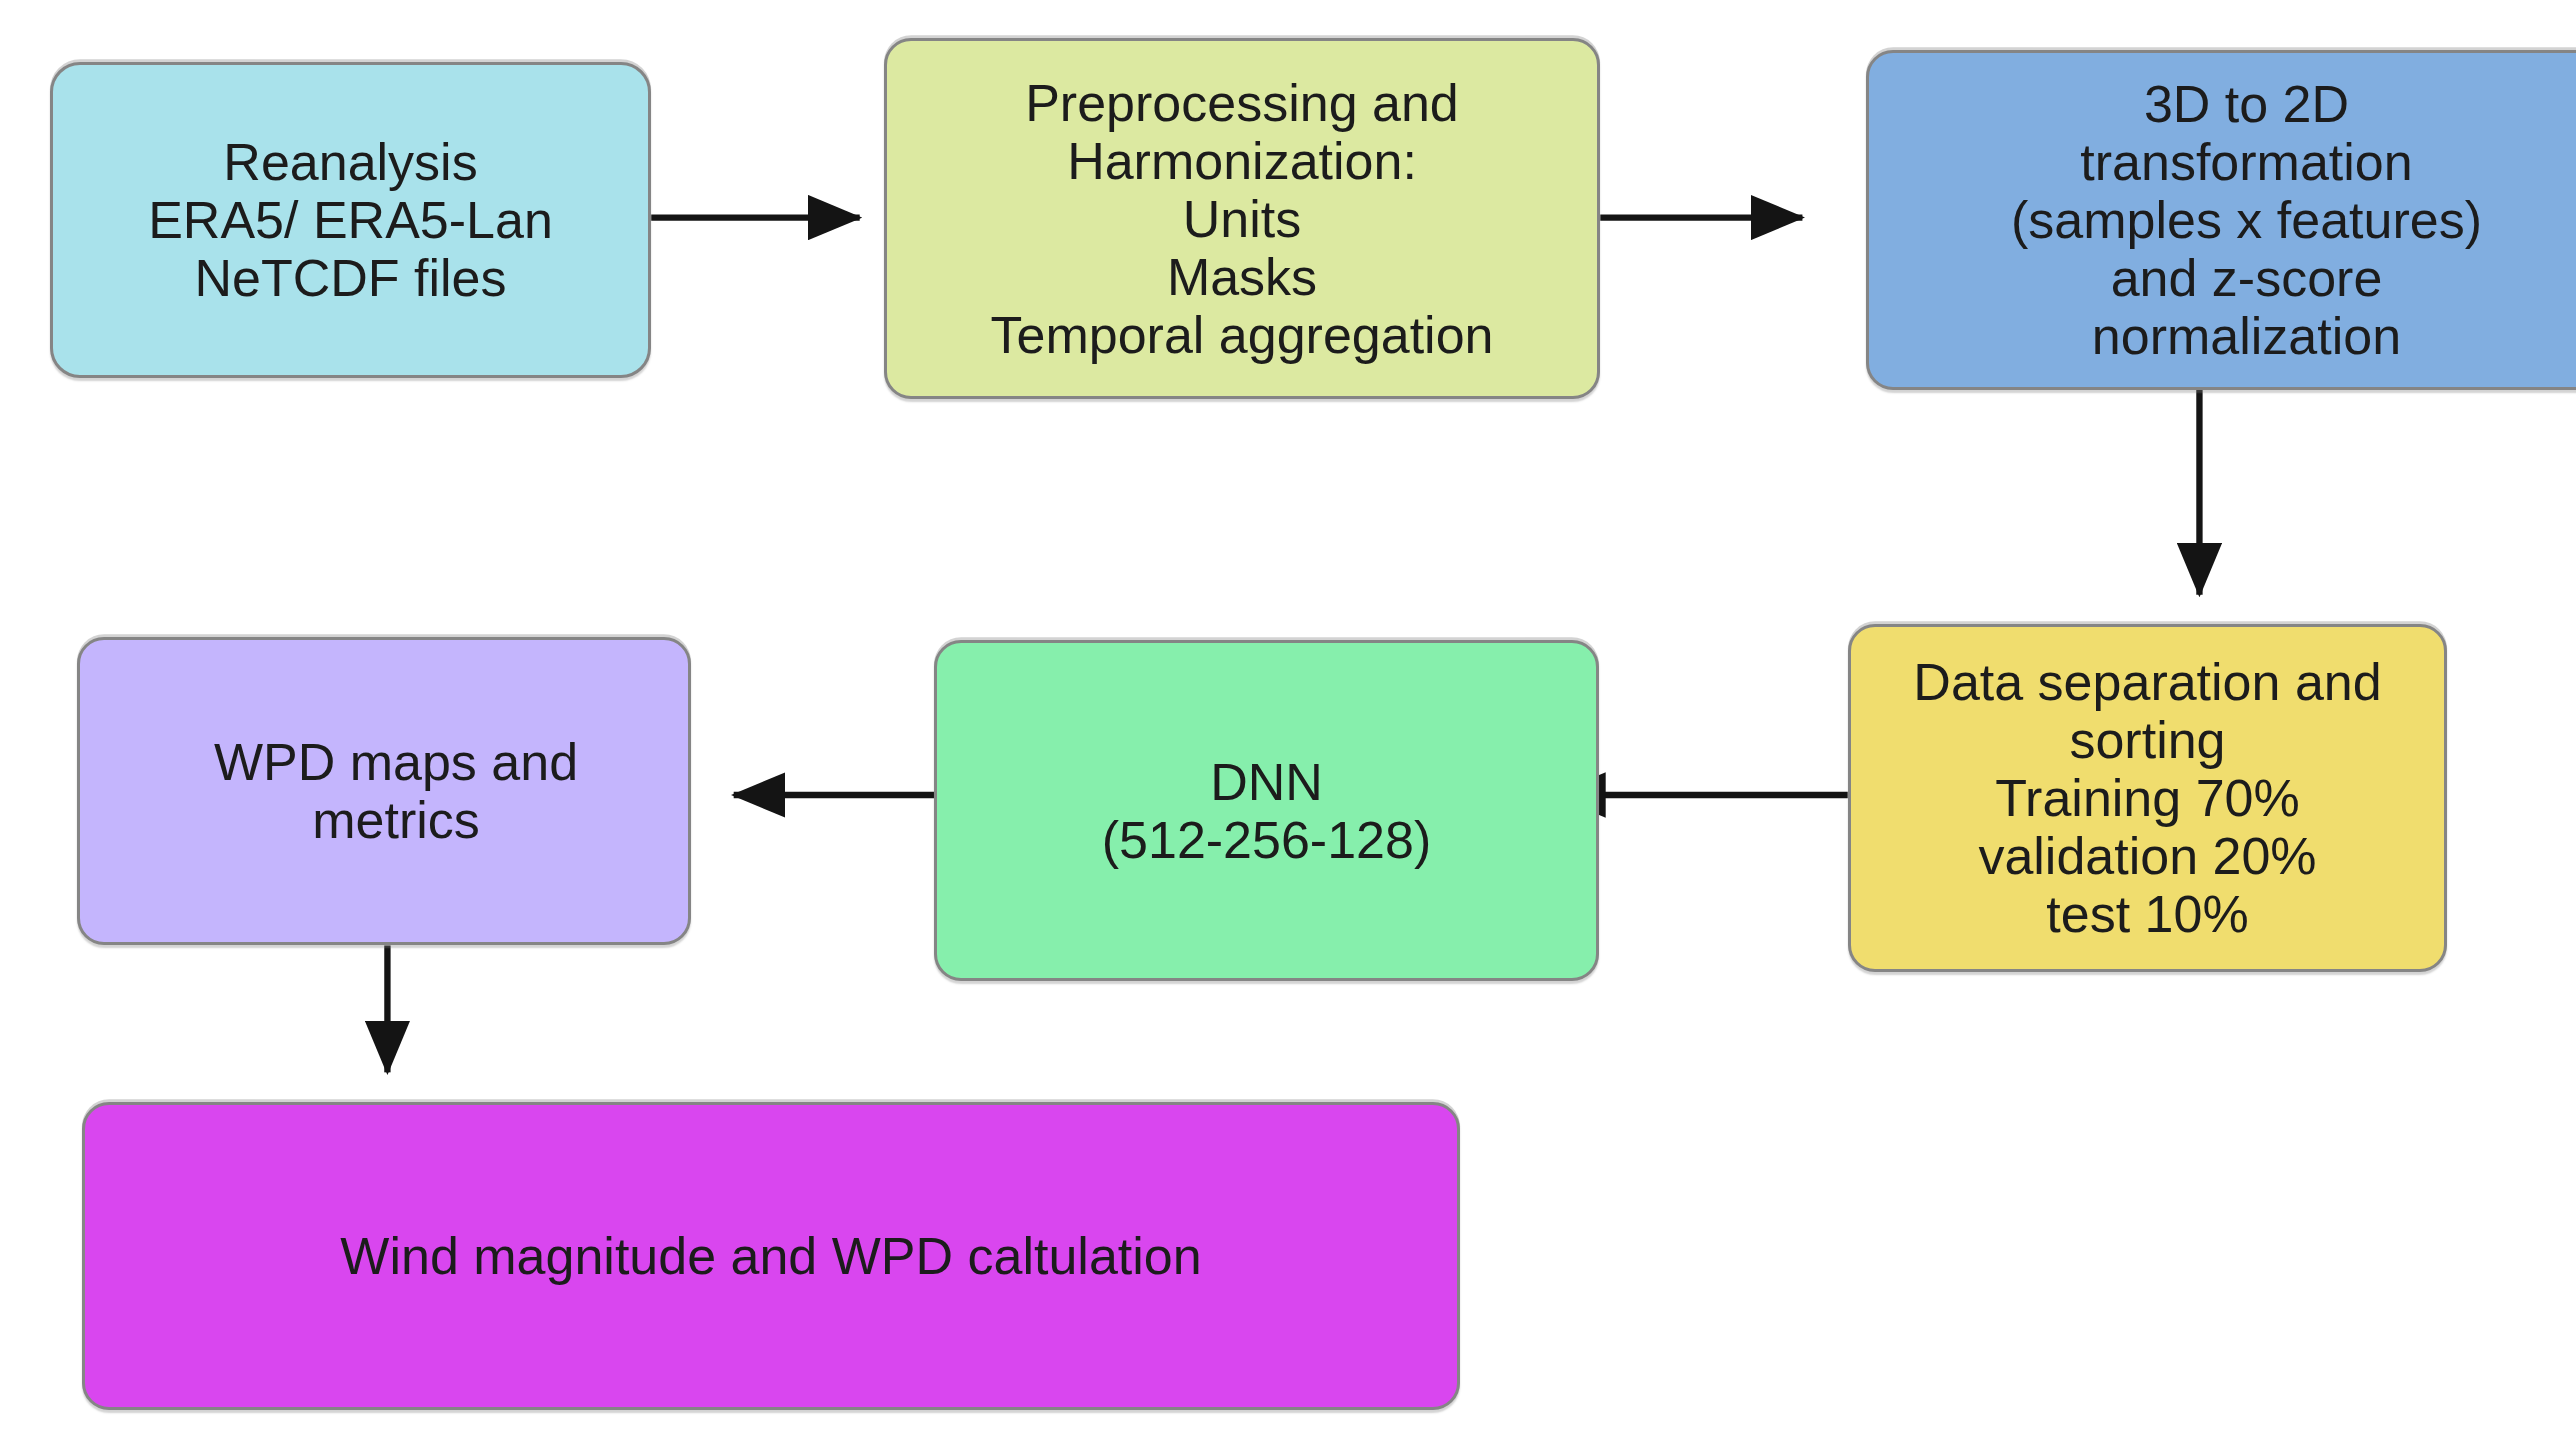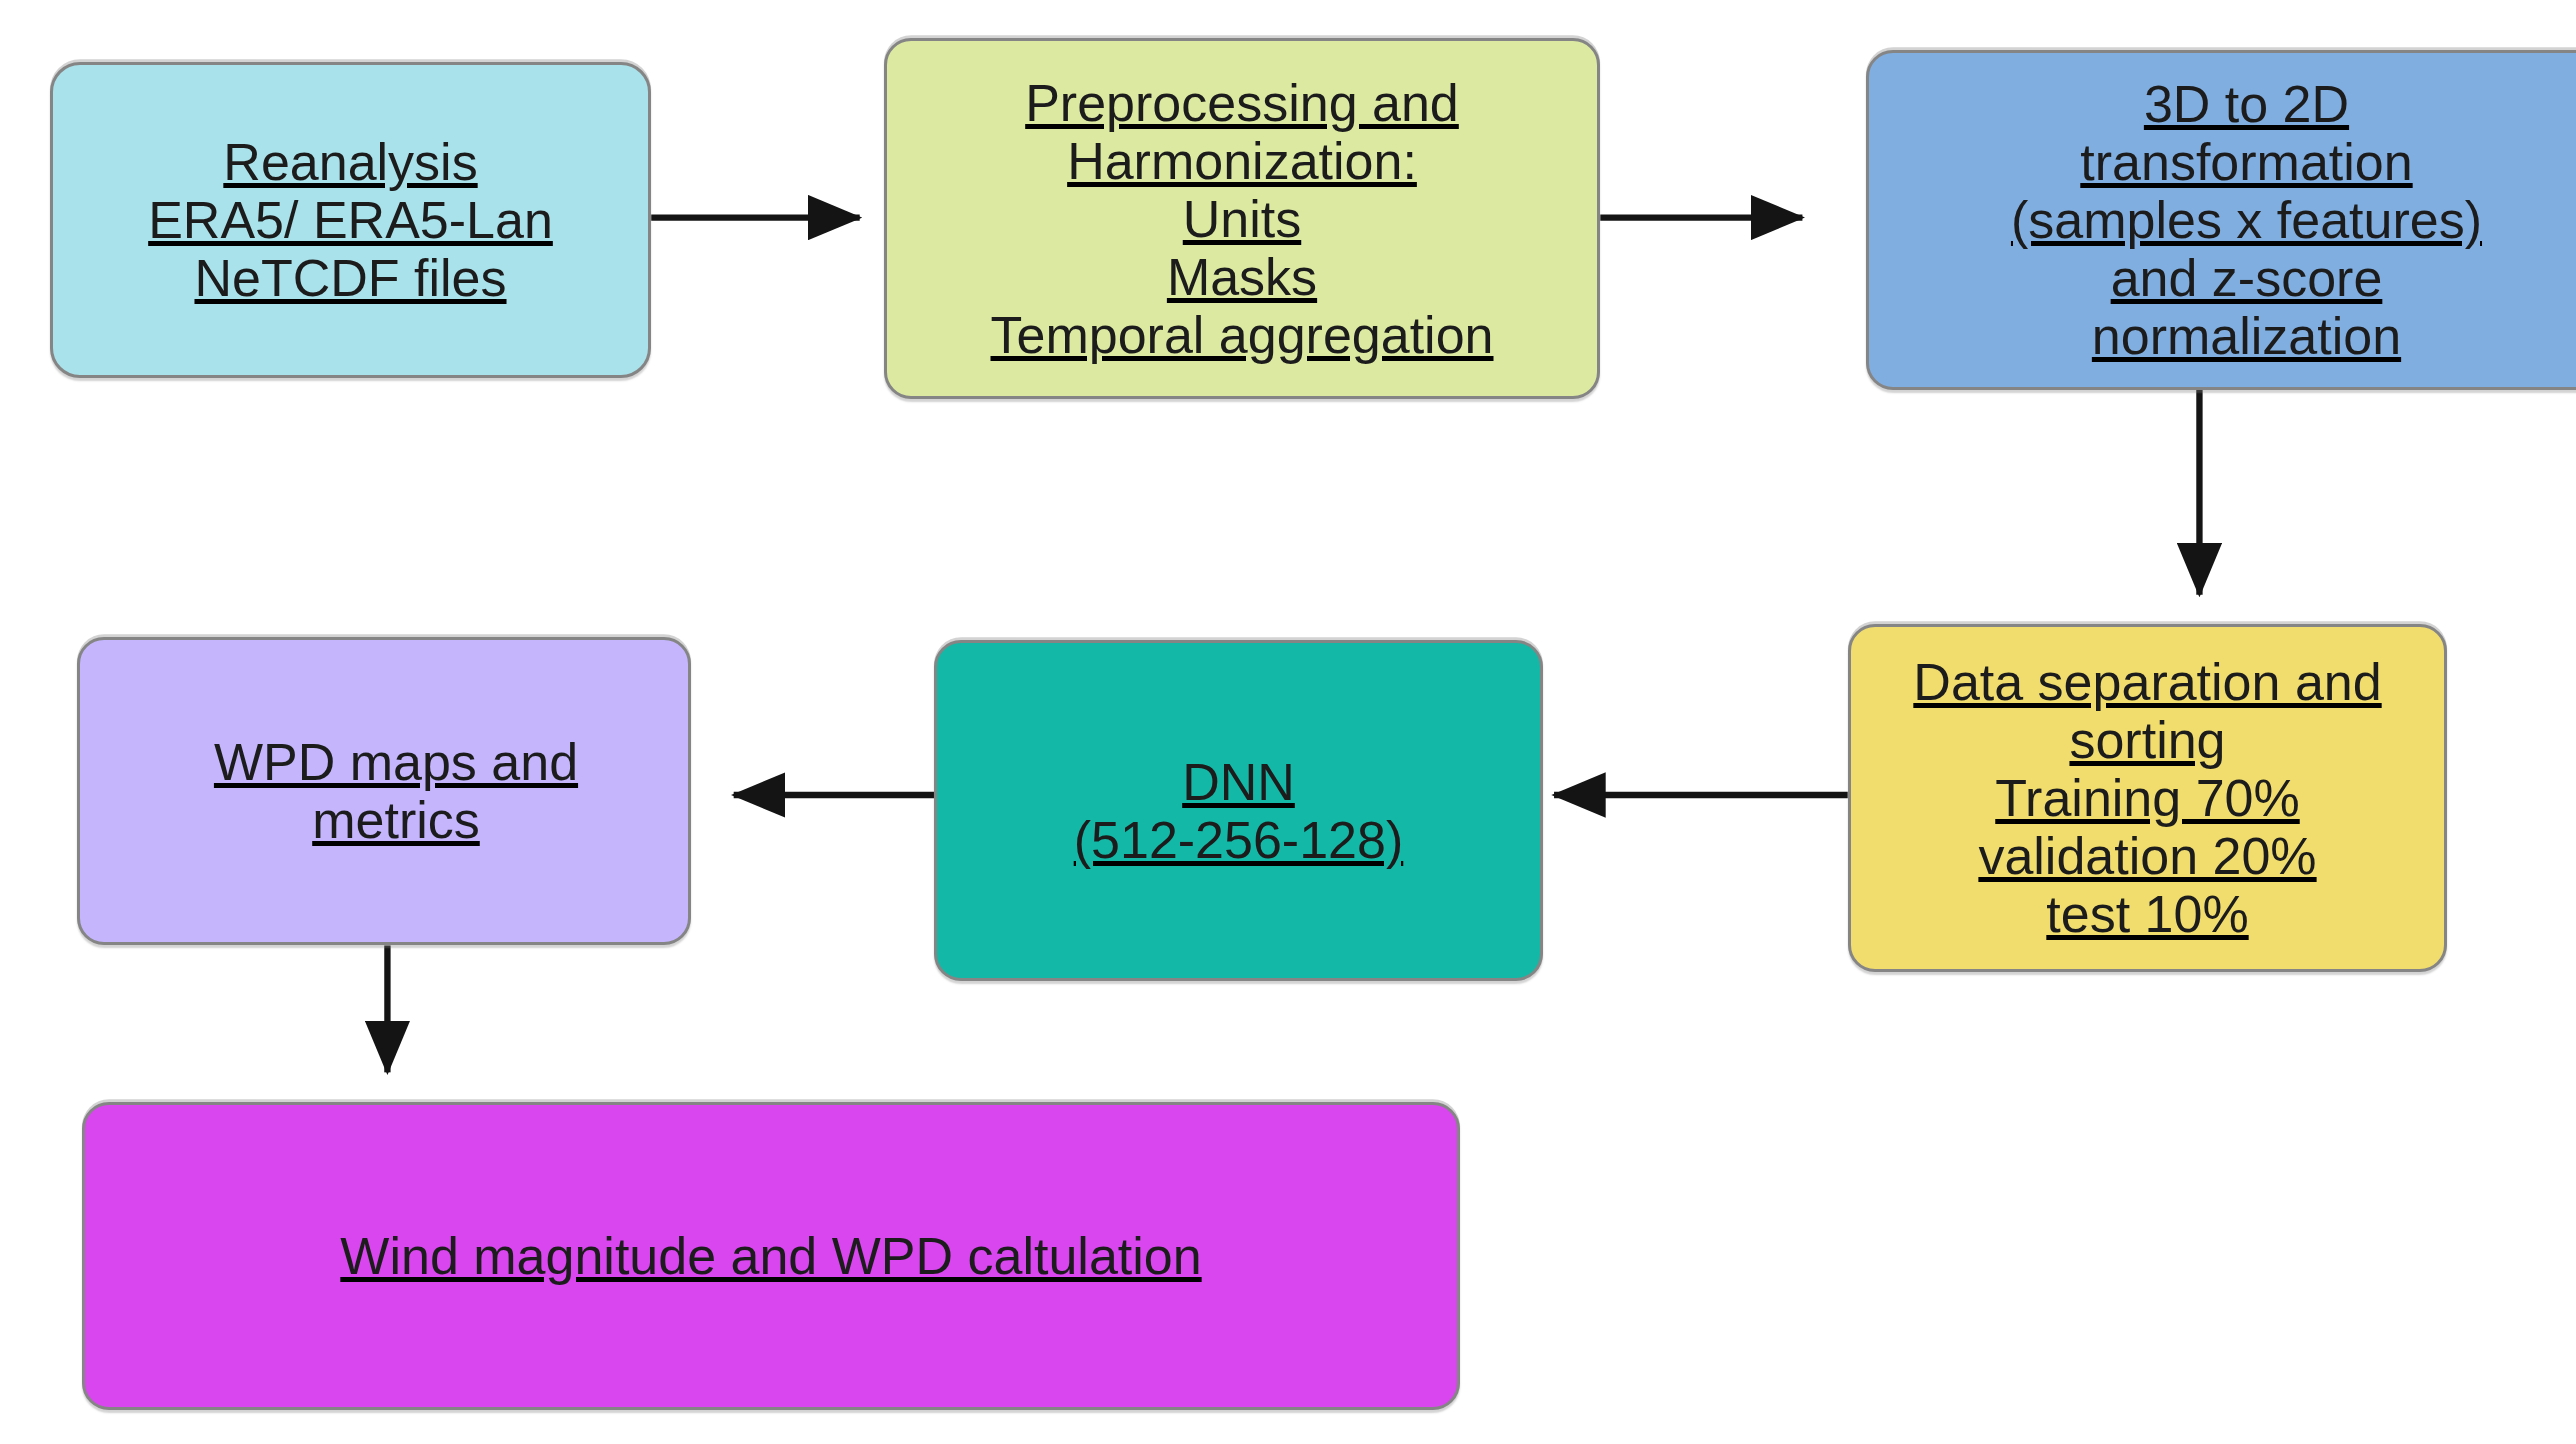--- a/index.html
+++ b/index.html
@@ -27,21 +27,20 @@
   .node {
     position: absolute;
     box-sizing: border-box;
     border: 3.6px solid var(--border, #858585);
     border-radius: 27px;
     display: flex;
     align-items: center;
     justify-content: center;
     text-align: center;
     box-shadow: 0 -2.7px 0 rgba(130,130,130,0.35), 0 2.7px 1.8px rgba(130,130,130,0.35);
-    text-decoration: underline;
   }
   .node-text {
     white-space: pre-line;
     color: var(--text, #1c1c1c);
     font-size: 52px;
     line-height: 58px;
     letter-spacing: 0px;
     padding: 0 9px;
   }
 </style>
@@ -87,21 +86,21 @@
   </div>
 
   <div class="node" style="left: 1848px; top: 624px; width: 599px; height: 348px; background-color: rgb(240, 221, 110);">
     <span class="node-text">Data separation and
 sorting
 Training 70%
 validation 20%
 test 10%</span>
   </div>
 
-  <div class="node" style="left: 934px; top: 640px; width: 609px; height: 341px; background-color: #14b8a6;">
+  <div class="node" style="left: 934px; top: 640px; width: 665px; height: 341px; background-color: #86efac;">
     <span class="node-text">DNN
 (512-256-128)</span>
   </div>
 
   <div class="node" style="left: 77px; top: 637px; width: 614px; height: 308px; background-color: #c4b5fd; padding-left: 24px;">
     <span class="node-text">WPD maps and
 metrics</span>
   </div>
 
   <div class="node" style="left: 82px; top: 1102px; width: 1378px; height: 308px; background-color: #d946ef; align-items: center;">

